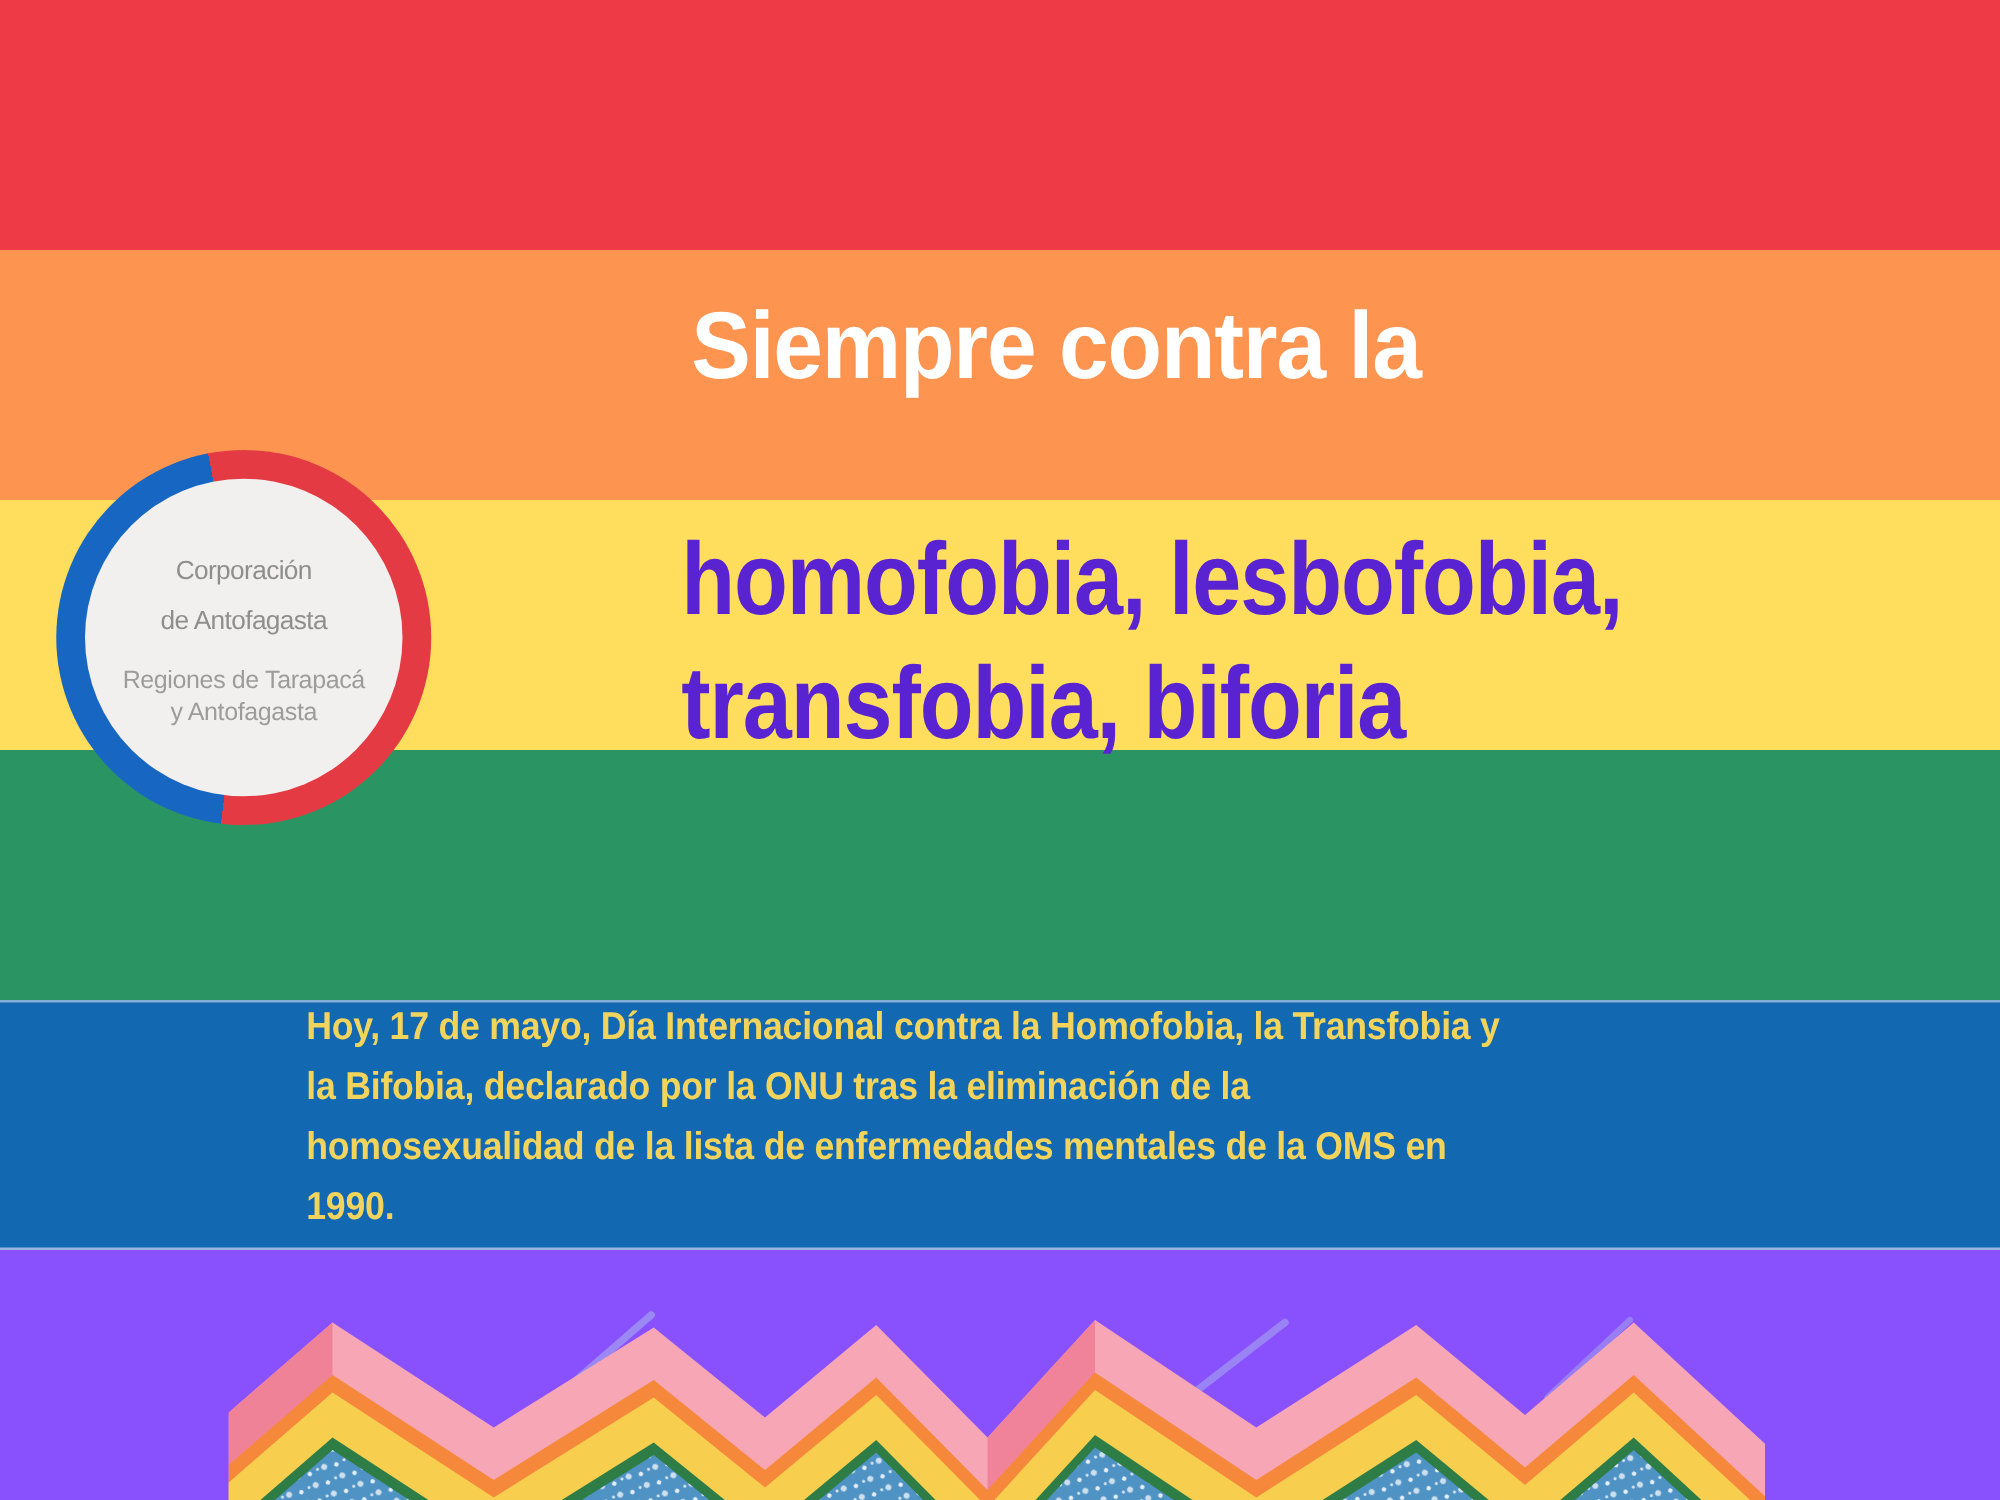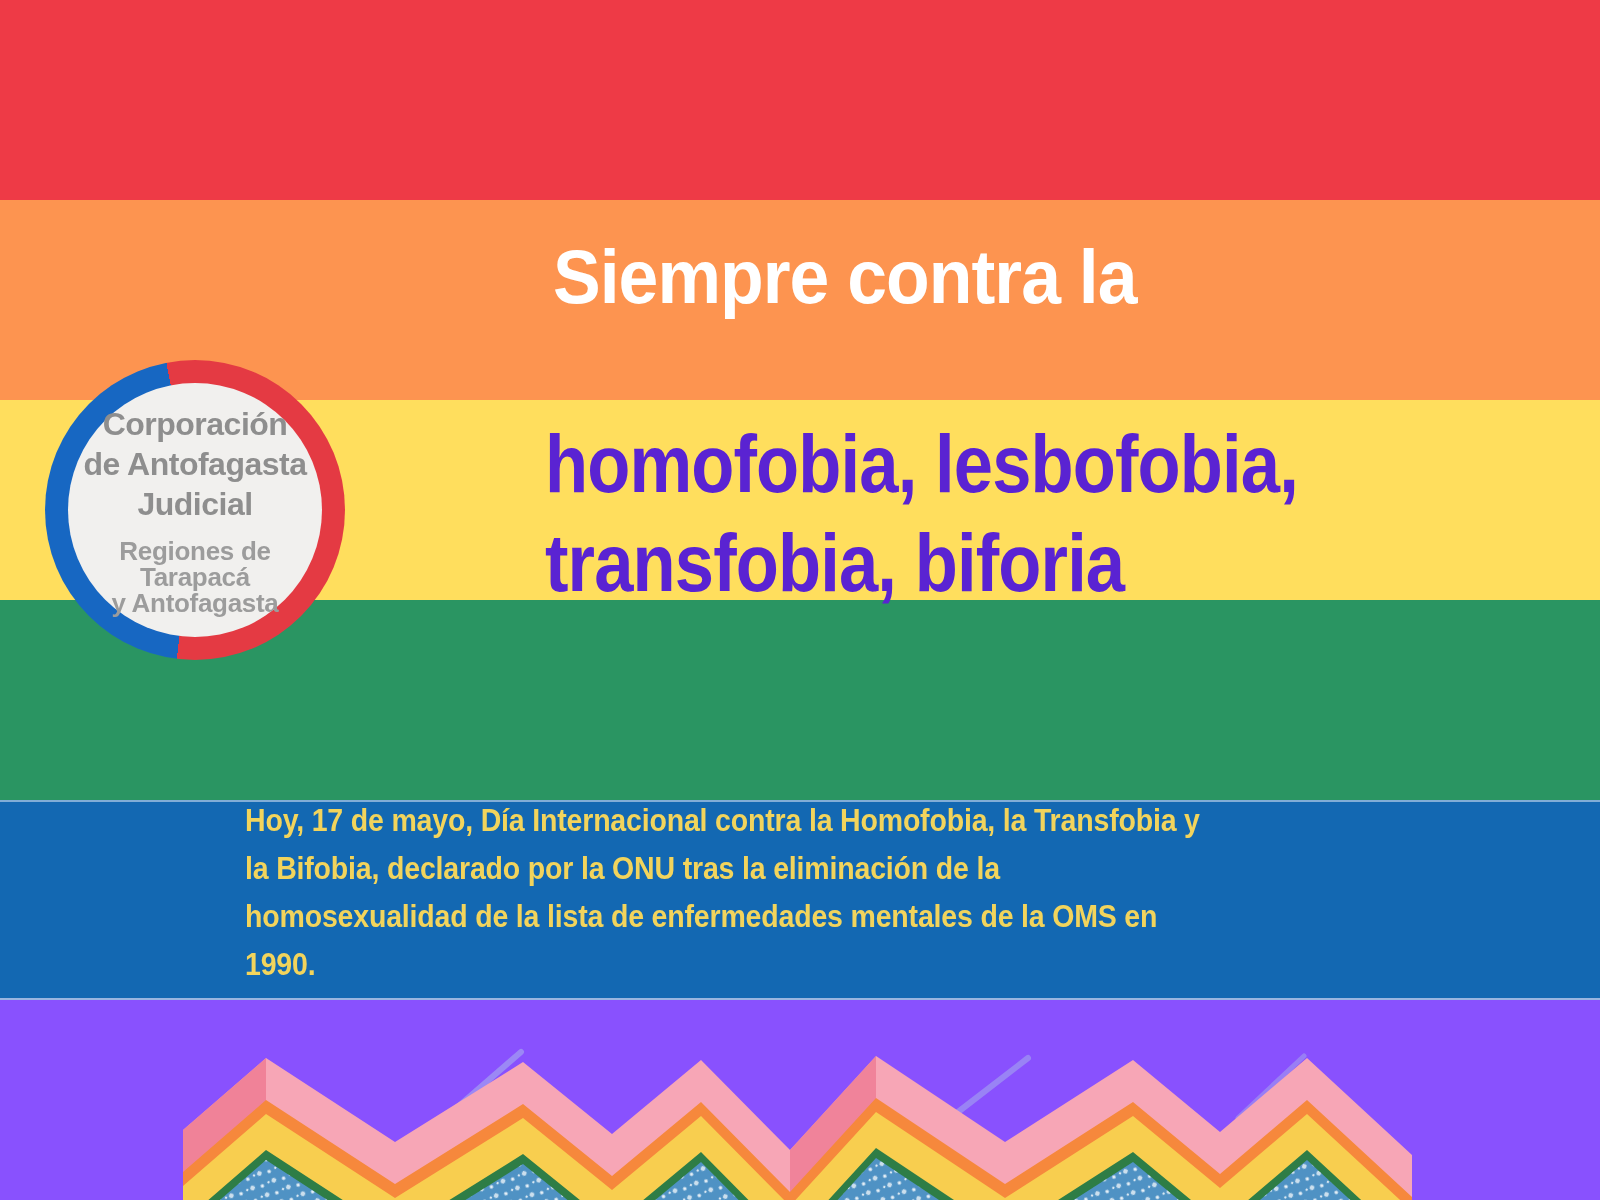--- a/index.html
+++ b/index.html
@@ -26,22 +26,22 @@
     position:absolute;left:45px;top:360px;width:300px;height:300px;
     border-radius:50%;
     background:conic-gradient(from 349deg,#E43A43 0deg 198deg,#1767C2 198deg 360deg);
   }
   .logo-inner{
     position:absolute;left:23px;top:23px;width:254px;height:254px;
     border-radius:50%;background:#F1F0EE;
     display:flex;flex-direction:column;align-items:center;justify-content:center;
     text-align:center;
   }
-  .logo-name{color:#8E8E8E;font-weight:bold;font-size:32px;line-height:40px;letter-spacing:-.5px;}
-  .logo-region{color:#9C9C9C;font-weight:bold;font-size:26px;line-height:26px;margin-top:14px;letter-spacing:-.3px;}
+  .logo-name{color:#8E8E8E;font-weight:normal;font-size:21px;line-height:40px;letter-spacing:-.5px;}
+  .logo-region{color:#9C9C9C;font-weight:normal;font-size:20px;line-height:26px;margin-top:14px;letter-spacing:-.3px;}
 
   
   .kicker{
     position:absolute;left:553px;top:233px;
     color:#FFFFFF;font-weight:bold;font-size:76px;white-space:nowrap;
     transform:scaleX(.94);transform-origin:left top;letter-spacing:-1px;
   }
   .headline{
     position:absolute;left:545px;top:414px;
     color:#5A23D2;font-weight:bold;font-size:82px;line-height:99px;white-space:nowrap;
@@ -98,21 +98,20 @@
 
   <polygon fill="#4F92C4" points="183,1232 266,1160 395,1244 523,1164 612,1236 701,1162 790,1252 876,1158 1005,1244 1133,1162 1220,1234 1307,1160 1412,1257 1412,1320 183,1320"></polygon>
   <polygon fill="url(#speck)" points="183,1232 266,1160 395,1244 523,1164 612,1236 701,1162 790,1252 876,1158 1005,1244 1133,1162 1220,1234 1307,1160 1412,1257 1412,1320 183,1320"></polygon>
 </svg>
 
 <div class="logo">
   <div class="logo-inner">
     <div class="logo-name">
       <div>Corporación</div>
       <div>de Antofagasta</div>
-      <div>Judicial</div>
     </div>
     <div class="logo-region">
       <div>Regiones de Tarapacá</div>
       <div>y Antofagasta</div>
     </div>
   </div>
 </div>
 
 <div class="kicker">Siempre contra la</div>
 <div class="headline">

